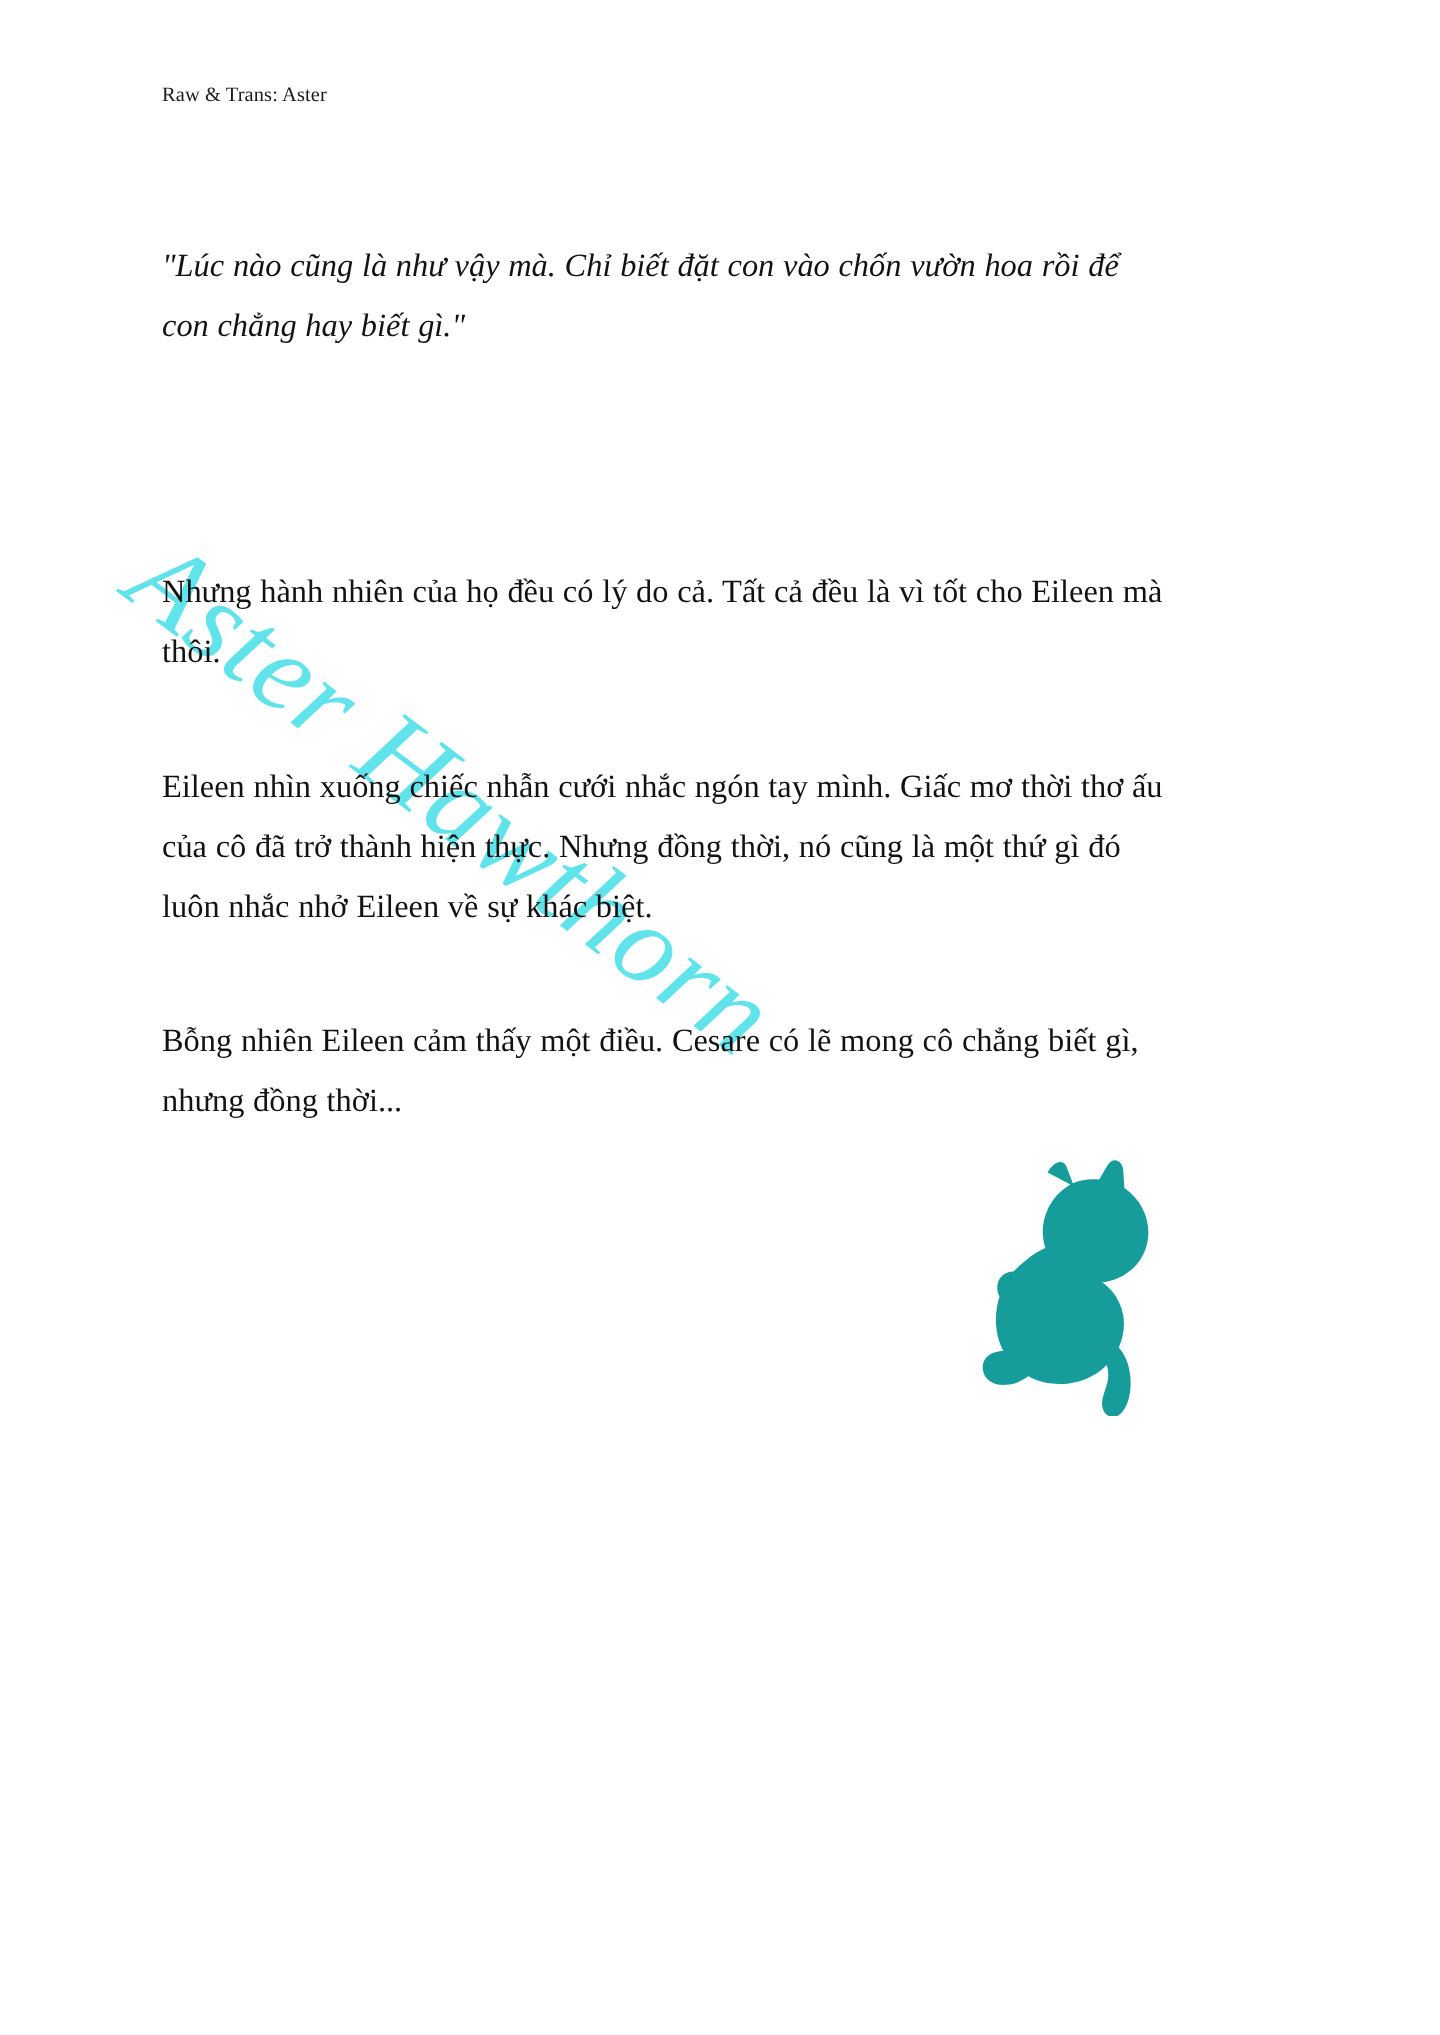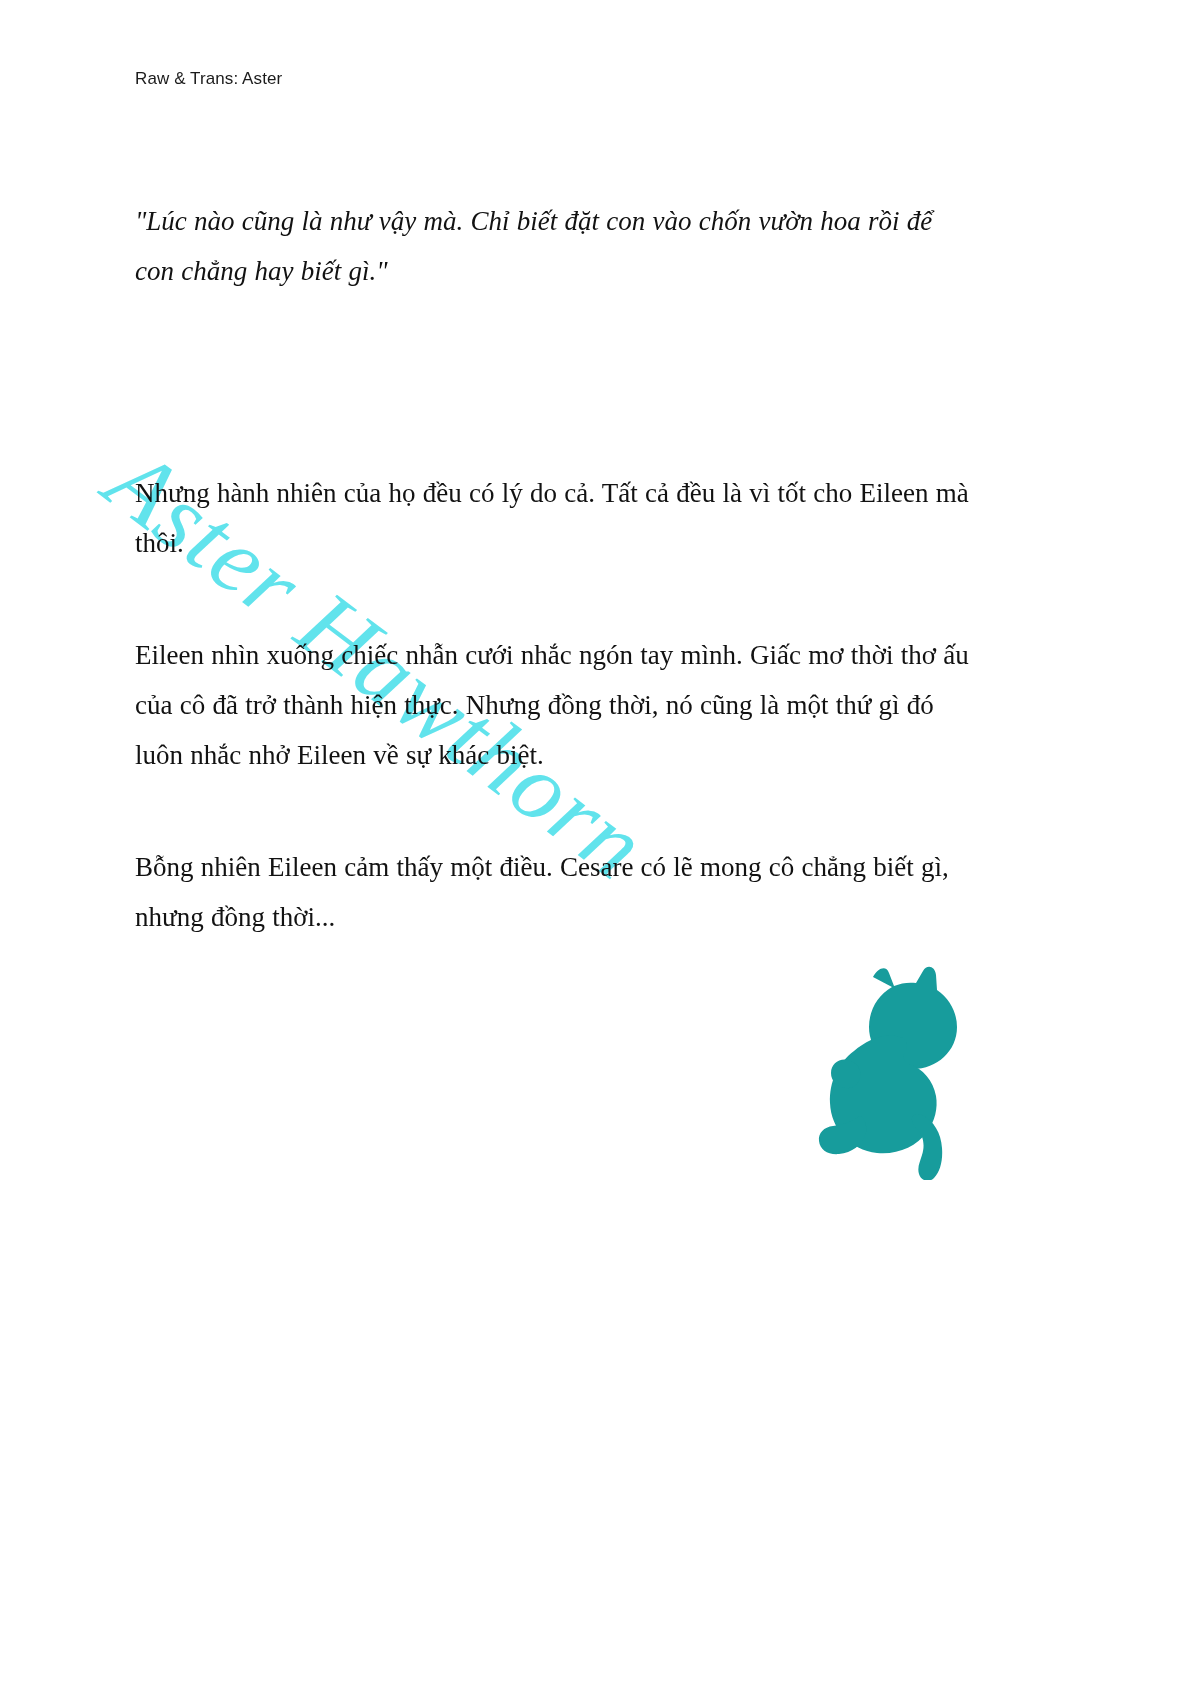--- a/index.html
+++ b/index.html
@@ -38,21 +38,21 @@
     width: 100px;
     height: 1696px;
     background: #ffffff;
   }
 
   
   #header {
     position: absolute;
     left: 135px;
     top: 68px;
-    font-family: Liberation Sans, sans-serif;
+    font-family: Liberation Serif, serif;
     font-size: 17px;
     line-height: 22px;
     color: #1b1b1b;
     letter-spacing: 0.1px;
     white-space: nowrap;
   }
 
   
   #content {
     position: absolute;

